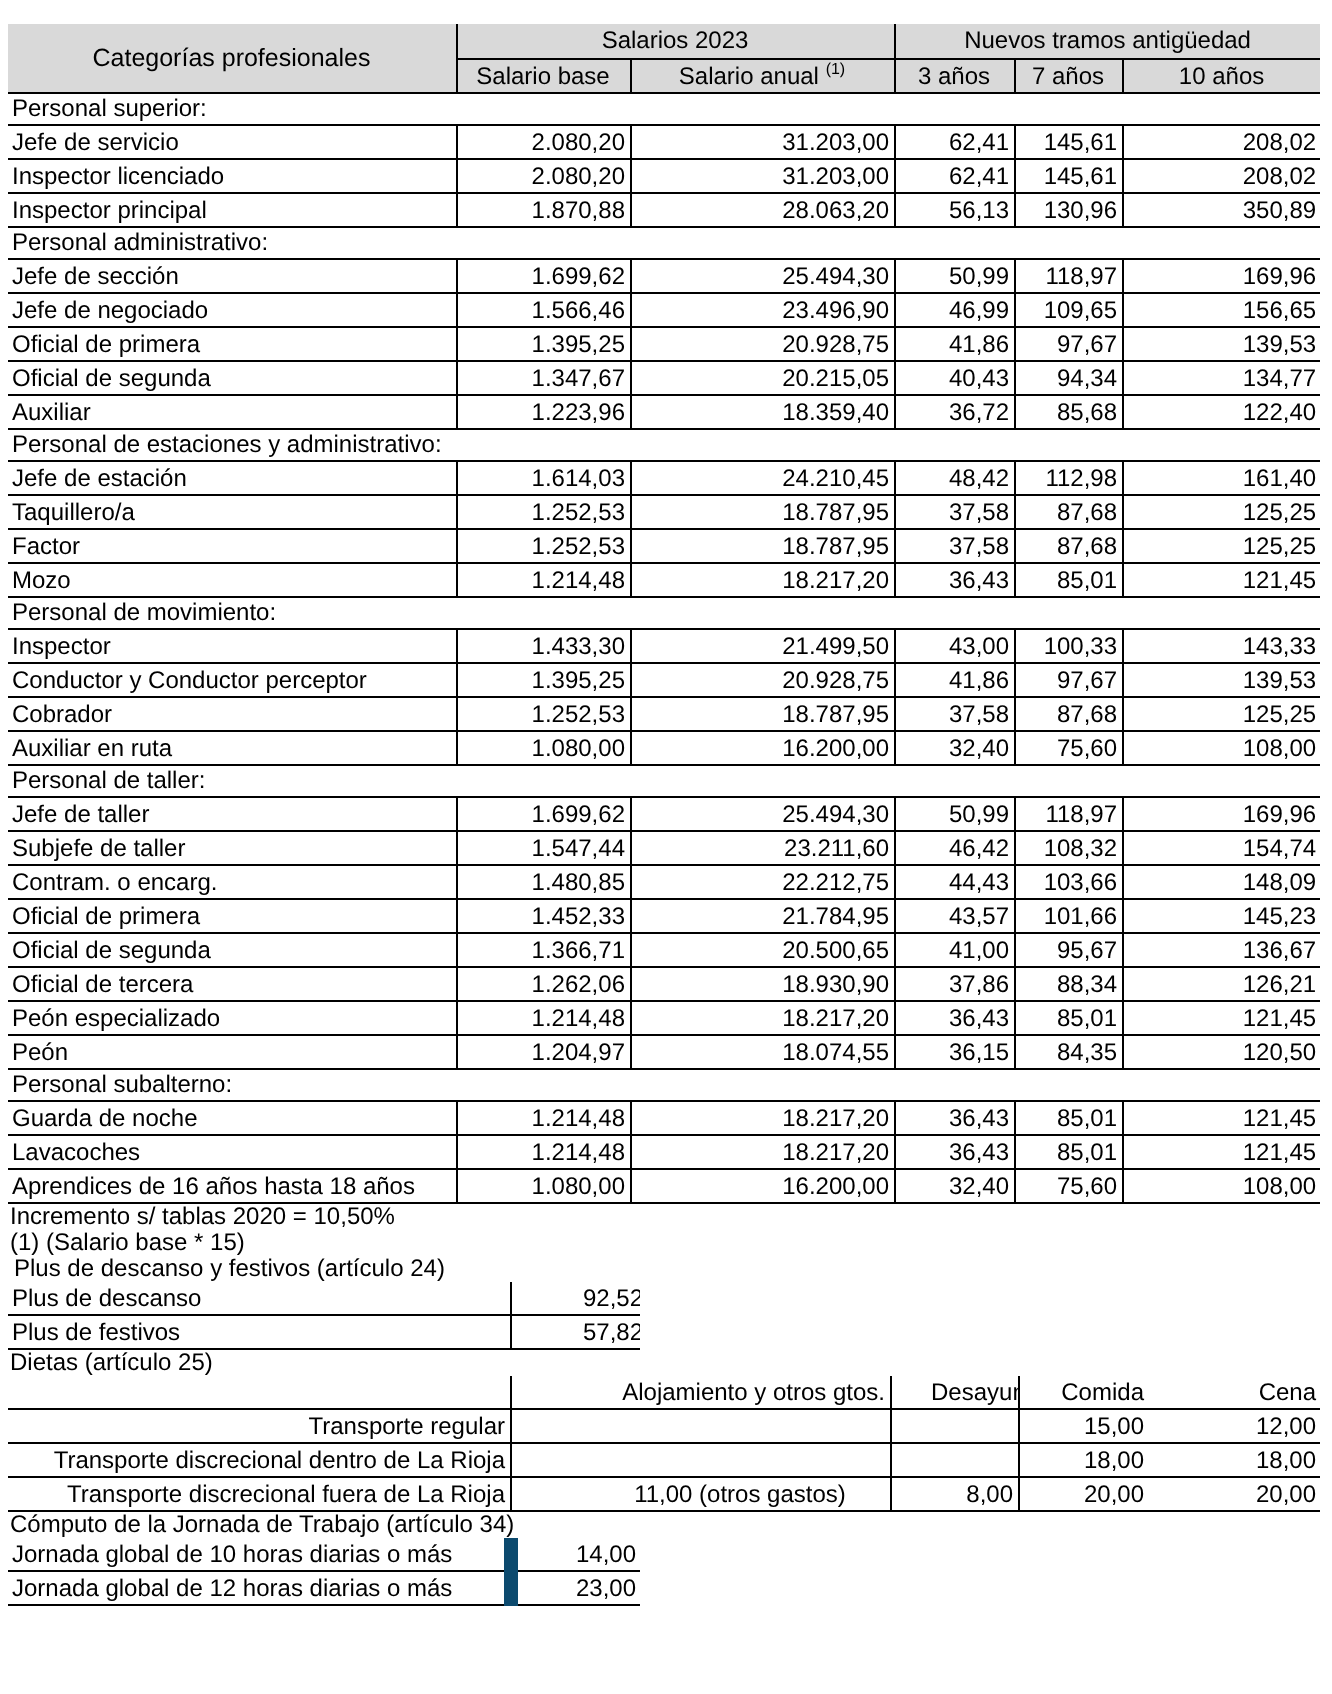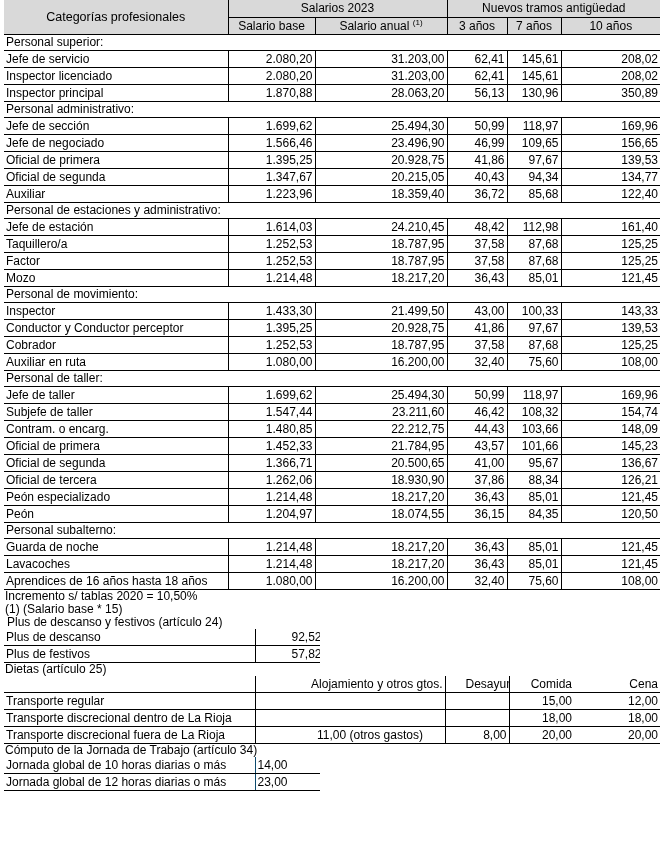--- a/index.html
+++ b/index.html
@@ -1,40 +1,40 @@
 <!DOCTYPE html>
 <html><head>
 <meta charset="utf-8">
 <style>
   html, body { margin:0; padding:0; background:#ffffff; }
   body { width:666px; height:847px; position:relative; overflow:hidden;
          font-family:"Liberation Sans", sans-serif; font-size:12px; color:#000; }
-  .page { position:absolute; left:4px; top:0; width:658px; }
+  .page { position:absolute; left:4px; top:12px; width:658px; }
   table { border-collapse:collapse; table-layout:fixed; }
   td, th { padding:0 2px; font-weight:normal; white-space:nowrap; overflow:hidden; }
   .main { width:656px; }
   .main thead th { background:#d9d9d9; font-size:12px; text-align:center; height:16px; border-bottom:1px solid #000; }
   .main thead th.cat { font-size:12.5px; border-right:1px solid #000; }
   .main thead th.grp { border-left:1px solid #000; }
   .main thead tr.sub th { border-left:1px solid #000; }
   .main tbody td { height:16px; border-bottom:1px solid #000; }
   .main tbody tr.section td { height:15px; border-bottom:1px solid #000; }
   .main tbody td.num { text-align:right; border-left:1px solid #000; }
   .note { line-height:13px; height:13px; padding-left:1px; }
   .plus { width:316px; margin-top:0; }
   .plus td { height:16px; border-bottom:1px solid #000; }
   .plus td.num { text-align:right; border-left:1px solid #000;padding-left:36px; }
   .dietas { width:656px; }
-  .dietas td { height:16px; border-bottom:1px solid #000; }
+  .dietas td { height:16px; border-bottom:1px solid #000;text-align:right; }
   .dietas td.c { border-left:1px solid #000; }
   .dietas tr.hdr td { text-align:right;padding-left:20px; }
   .dietas td.num { text-align:right; }
   .computo { width:316px; }
   .computo td { height:16px; border-bottom:1px solid #000; }
-  .computo td.num { border-left:1px solid #0c4a6e; }
+  .computo td.num { text-align:right; border-left:7px solid #0c4a6e; }
 </style>
 </head>
 <body>
 
 <div class="page">
 
   <table class="main">
     <colgroup>
       <col style="width:224px">
         <col style="width:87px">

